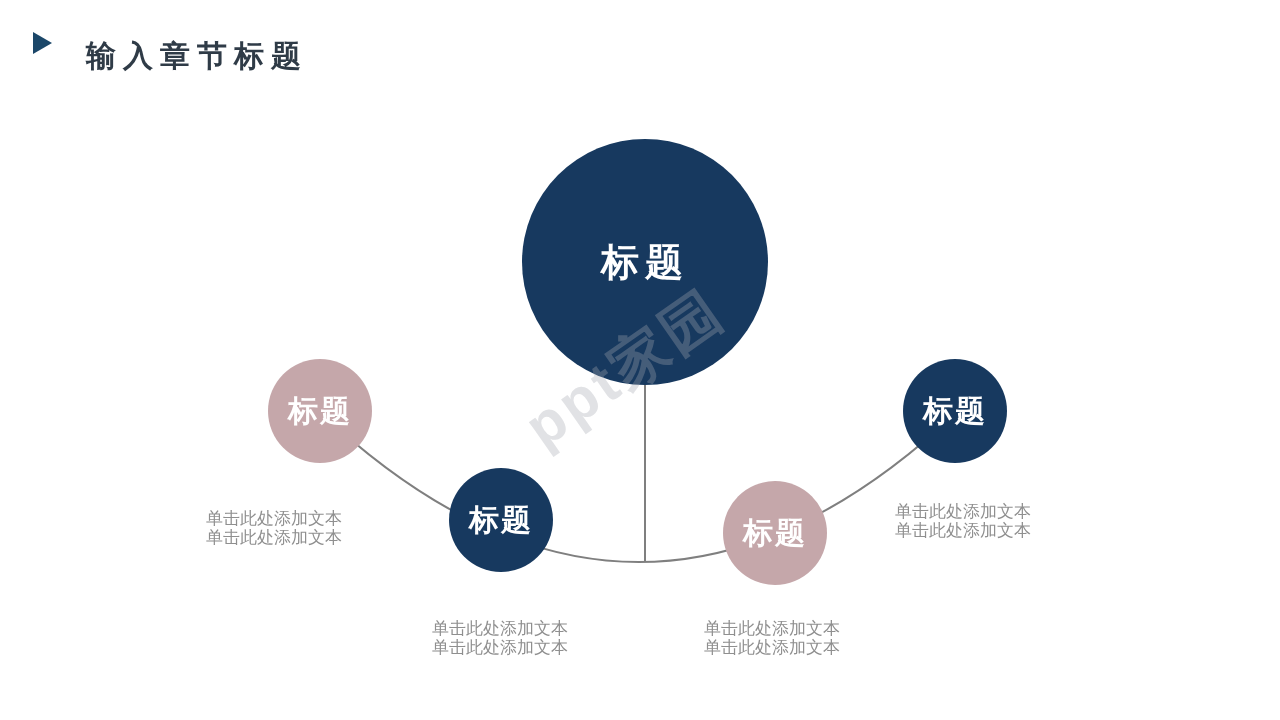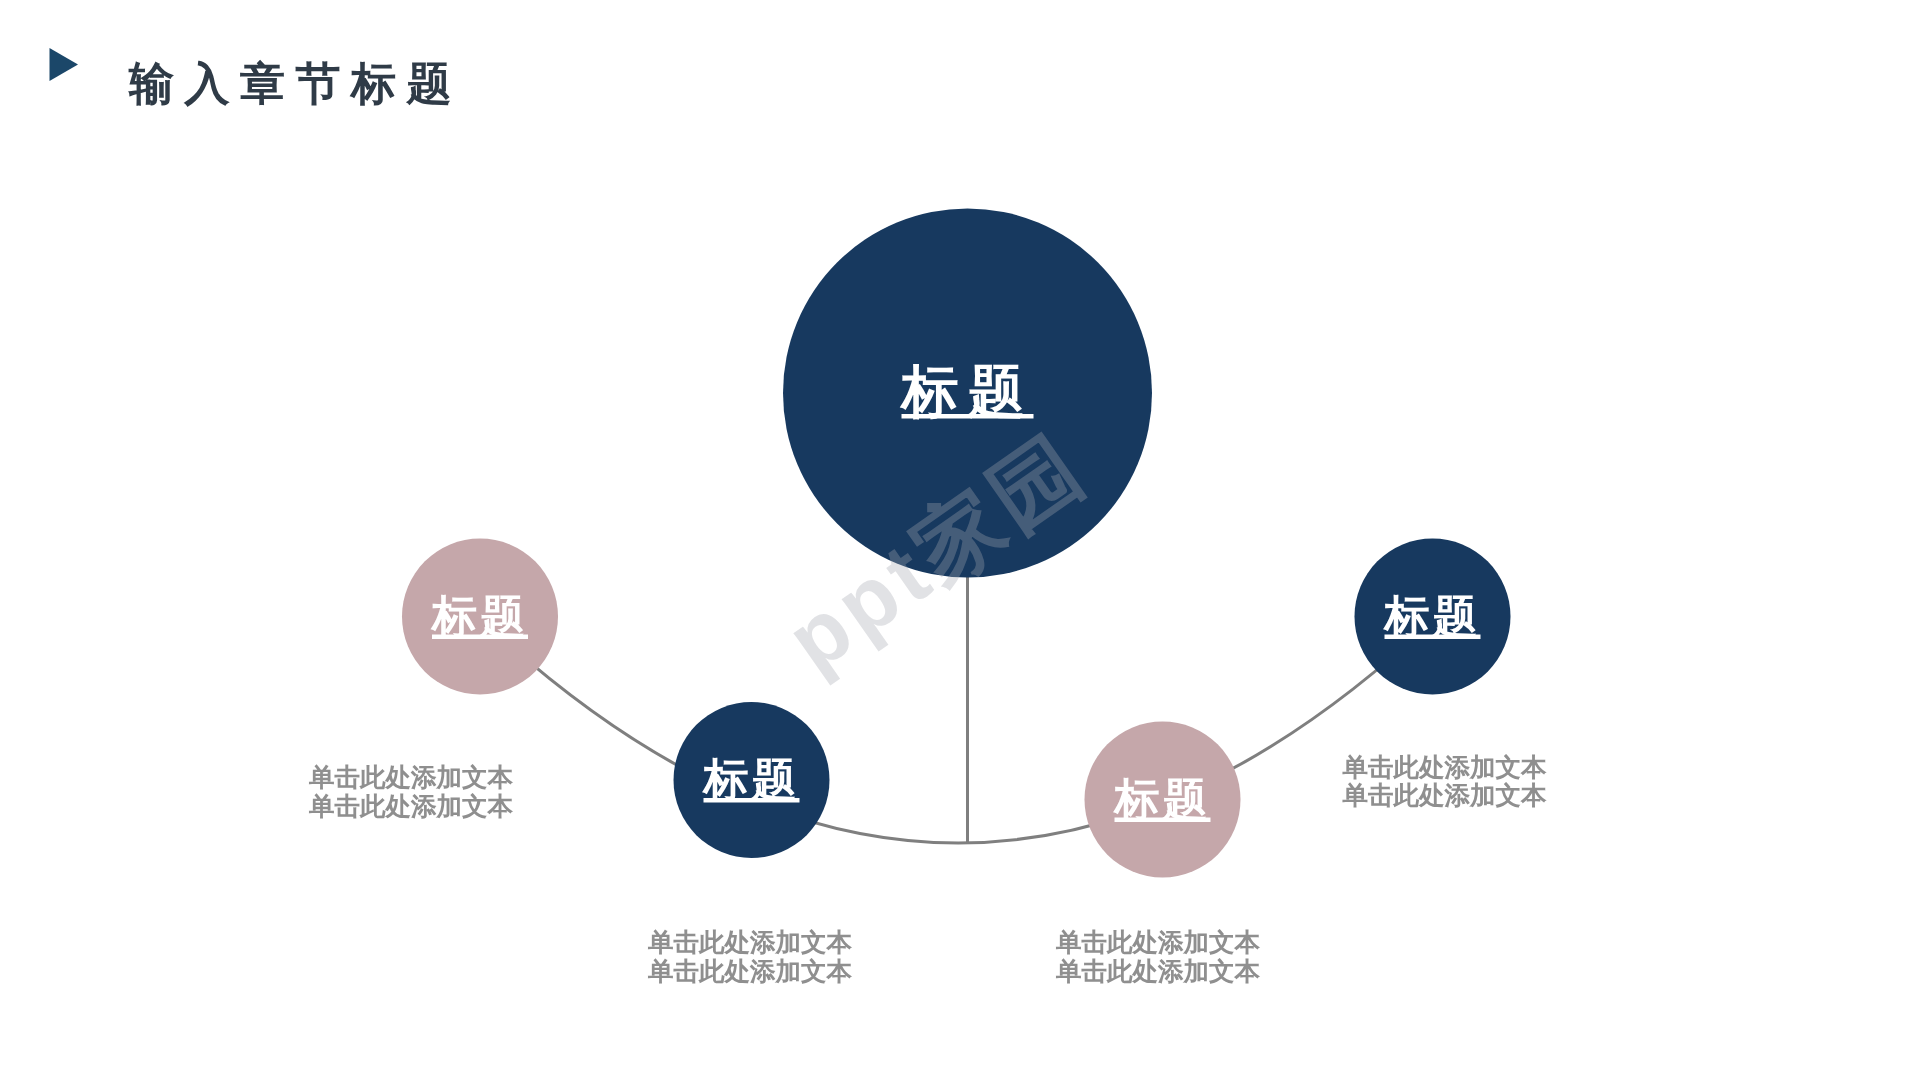--- a/index.html
+++ b/index.html
@@ -23,38 +23,38 @@
     white-space:nowrap;
   }
 
   
   .diagram{position:absolute;inset:0;}
   svg.lines{position:absolute;left:0;top:0;}
 
   .circle{
     position:absolute;border-radius:50%;
     display:flex;align-items:center;justify-content:center;
-    text-align:center;color:#ffffff;font-weight:bold;text-decoration:underline;
+    text-align:center;color:#ffffff;font-weight:bold;
   }
   .navy{background:#17395f;}
   .rose{background:#c5a7aa;}
 
   .circle.main{
     left:522px;top:139px;width:246px;height:246px;
     font-size:38px;line-height:48px;letter-spacing:6px;
   }
   .circle.small{width:104px;height:104px;font-size:30px;letter-spacing:2px;}
   .n1{left:268px;top:359px;}
   .n2{left:449px;top:468px;}
   .n3{left:723px;top:481px;}
   .n4{left:903px;top:359px;}
 
   .desc{
     position:absolute;width:160px;text-align:center;
-    font-size:17px;line-height:19px;font-weight:bold;color:#8f8f8f;
+    font-size:17px;line-height:19px;font-weight:normal;color:#8f8f8f;
     white-space:nowrap;
   }
   .d1{left:194px;top:509px;}
   .d2{left:420px;top:619px;}
   .d3{left:692px;top:619px;}
   .d4{left:883px;top:502px;}
 
   .watermark{
     position:absolute;left:455px;top:330px;width:340px;
     transform:rotate(-35deg);transform-origin:center;

